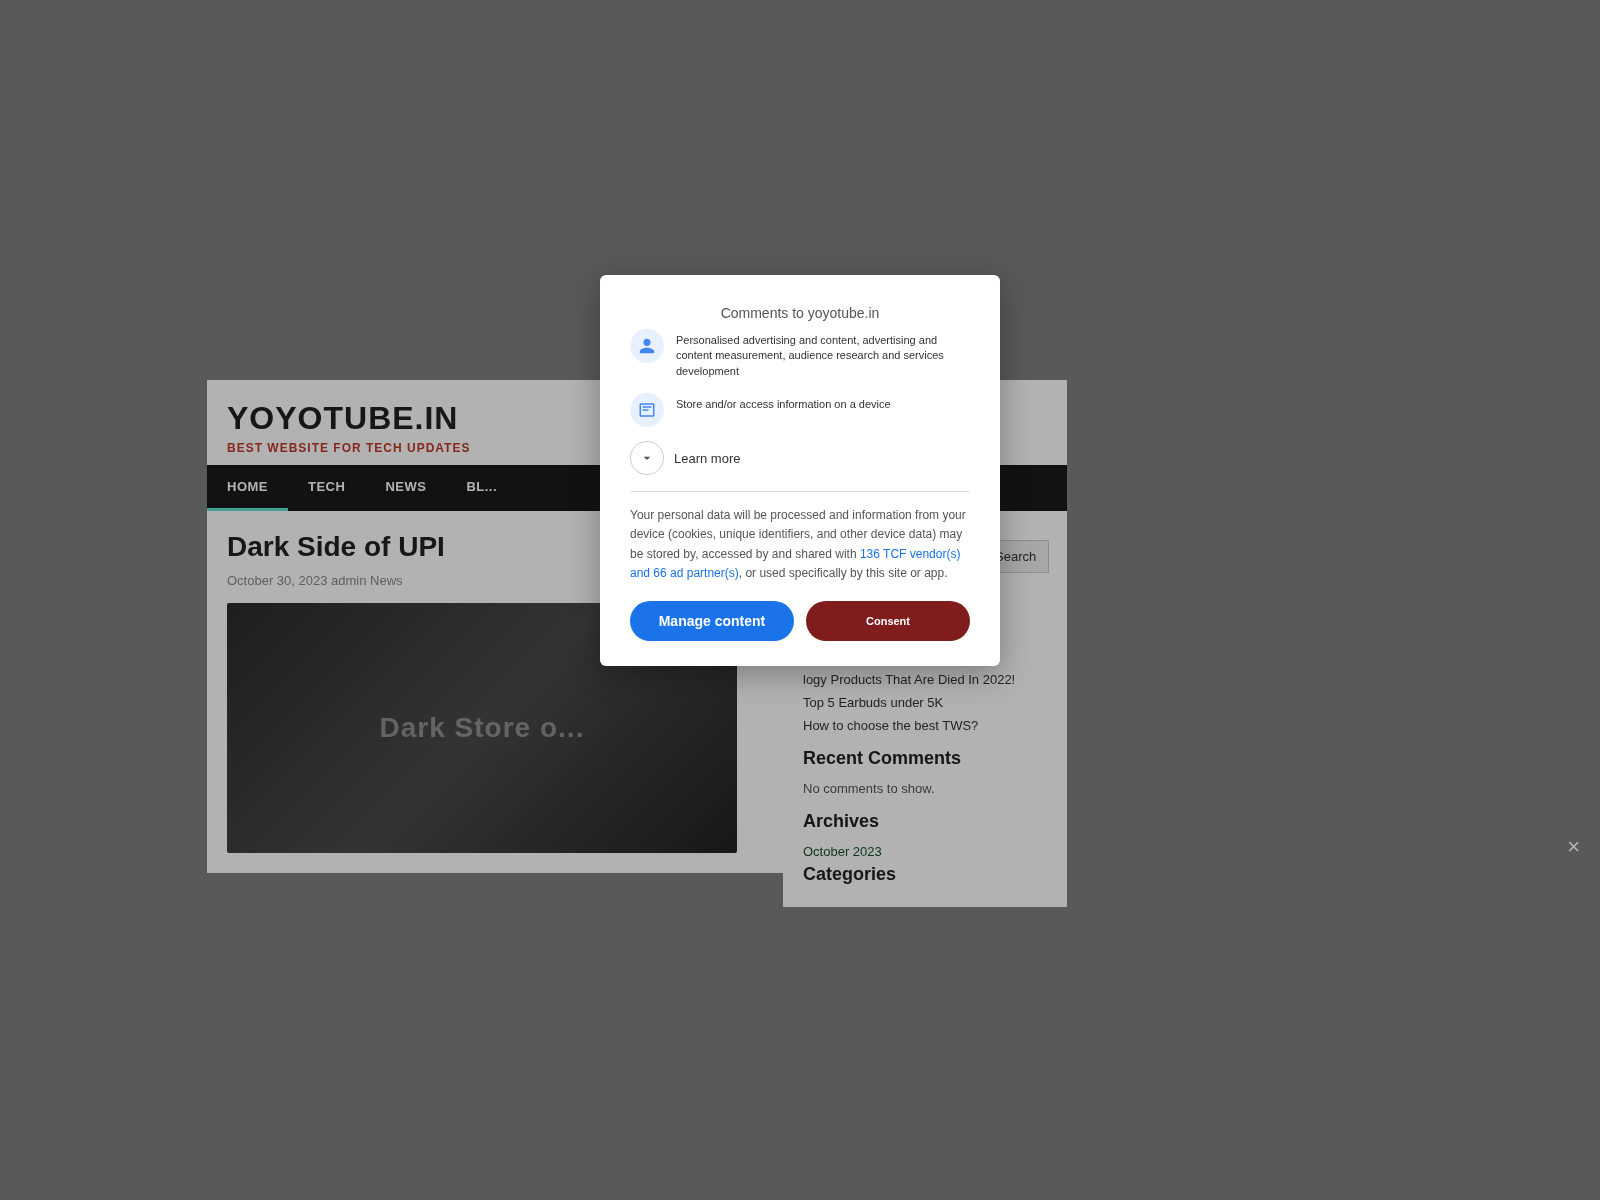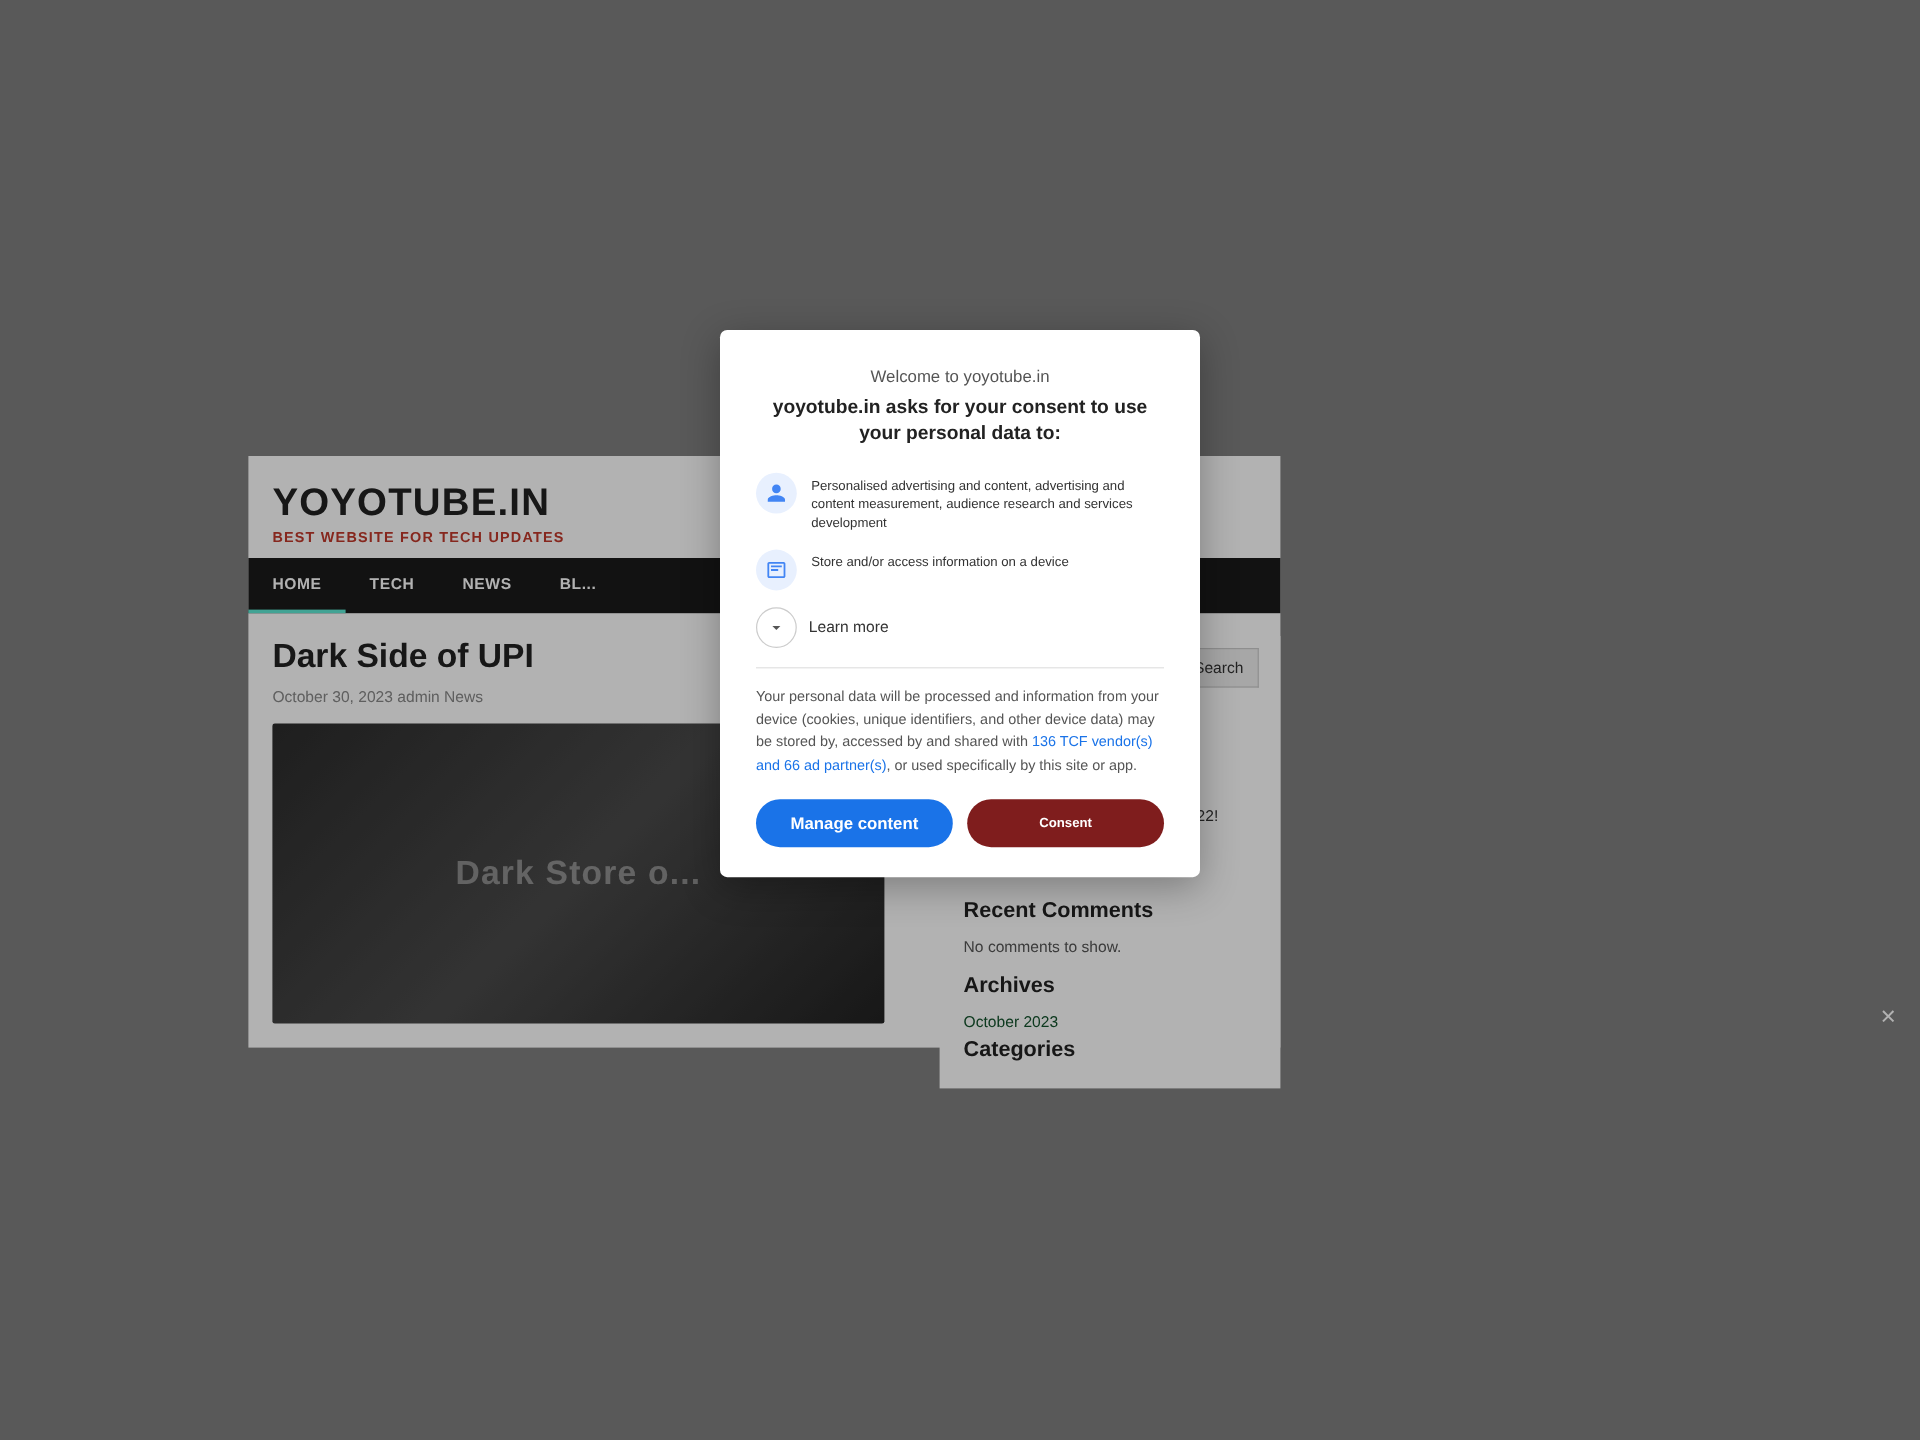--- a/index.html
+++ b/index.html
@@ -383,22 +383,21 @@
   </div>
   <div class="categories-section">
     <div class="sidebar-section-title">Categories</div>
   </div>
 </div>
 
 <div class="close-icon-bottom">×</div>
 
 <div class="modal-backdrop">
   <div class="modal">
-    <div class="modal-welcome">Welcome to yoyotube.in</div>
-    <div class="modal-title">yoyotube.in asks for your consent to use your personal data to:</div>
+    <div class="modal-welcome">Comments to yoyotube.in</div>
 
     <div class="consent-item">
       <div class="consent-icon">
         <svg viewBox="0 0 24 24" fill="#4285f4">
           <path d="M12 12c2.7 0 4.8-2.1 4.8-4.8S14.7 2.4 12 2.4 7.2 4.5 7.2 7.2 9.3 12 12 12zm0 2.4c-3.2 0-9.6 1.6-9.6 4.8v2.4h19.2v-2.4c0-3.2-6.4-4.8-9.6-4.8z"></path>
         </svg>
       </div>
       <div class="consent-text">Personalised advertising and content, advertising and content measurement, audience research and services development</div>
     </div>
 

